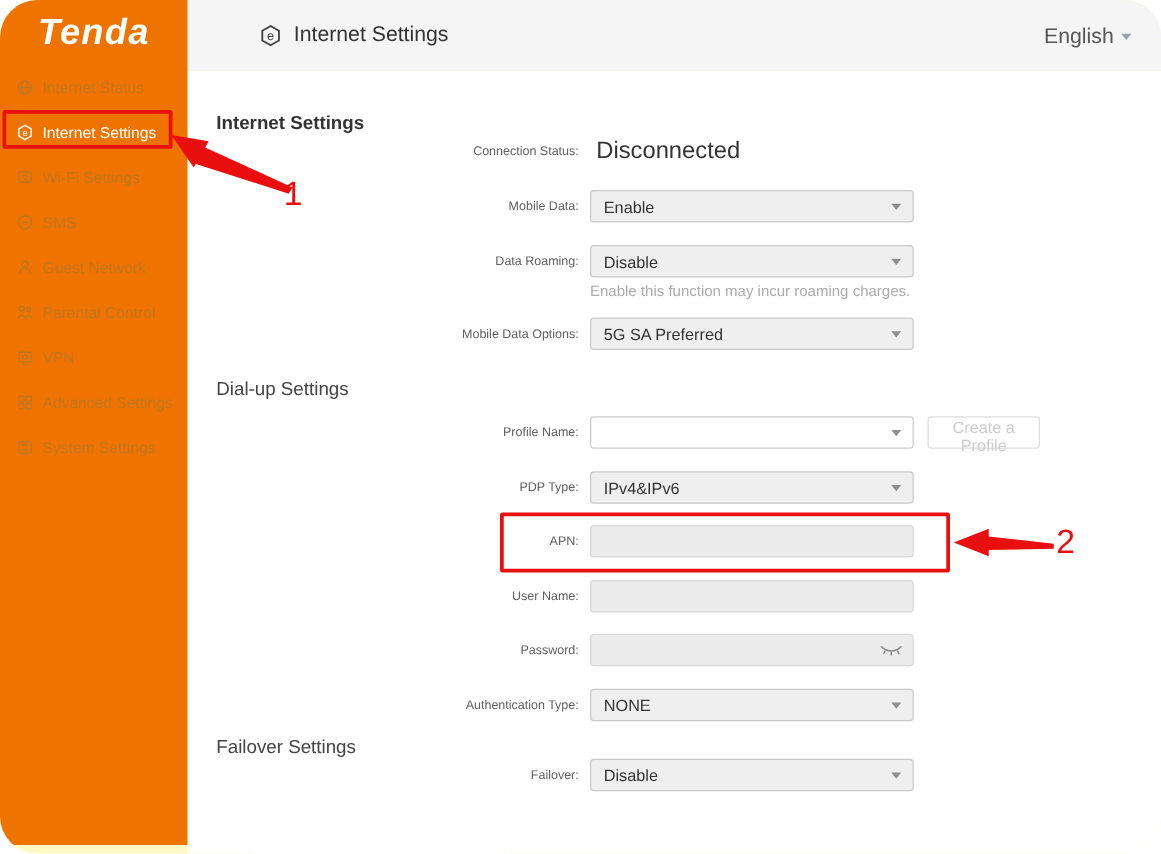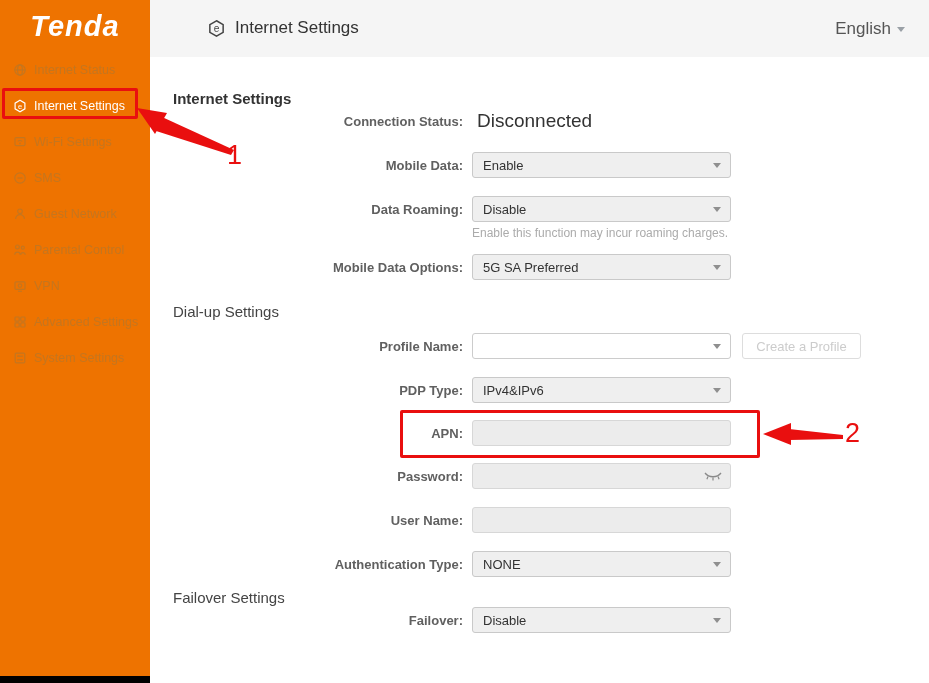--- a/index.html
+++ b/index.html
@@ -1,18 +1,18 @@
 <!DOCTYPE html>
 <html><head>
 <meta charset="utf-8">
 <style>
   * { margin:0; padding:0; box-sizing:border-box; }
   html,body { background:#fff; }
   body { font-family:"Liberation Sans", sans-serif; }
-  .page { position:relative; width:929px; height:683px; background:#000000; overflow:hidden; }
+  .page { position:relative; width:929px; height:683px; background:#fef9c3; overflow:hidden;border-radius:30px; }
 
   
   .sidebar { position:absolute; left:0; top:0; width:150px; height:676px; background:#ee7300; z-index:1; }
   .logo { height:52px; display:flex; align-items:center; justify-content:center;
           color:#fff; font-size:29px; font-weight:bold; font-style:italic; letter-spacing:1px; }
   .menu { list-style:none; }
   .menu li { height:36px; display:flex; align-items:center; gap:7px; padding-left:13px;
              font-size:12.5px; color:#c4761f; cursor:pointer; }
   .menu li.active { color:#ffffff; }
   .menu .ic { width:14px; height:14px; flex:0 0 14px; display:inline-flex; }
@@ -28,21 +28,21 @@
   .caret-sm { width:0; height:0; border-left:4px solid transparent; border-right:4px solid transparent;
               border-top:5px solid #9aa0a6; }
 
   
   .content { position:absolute; left:150px; top:57px; width:779px; height:626px; background:#fff; overflow:hidden; }
   h2.sec1 { margin:33px 0 0 23px; font-size:15px; font-weight:bold; color:#333; line-height:18px; }
   h3.sec  { margin-left:23px; font-size:15px; font-weight:normal; color:#444; line-height:18px; }
   .mt23 { margin-top:23px; } .mt24 { margin-top:12px; }
 
   .row { display:flex; align-items:center; height:26px; }
-  .row .lbl { width:313px; text-align:right; font-size:13px; color:#606060; margin-right:9px;font-weight:bold; }
+  .row .lbl { width:313px; text-align:right; font-size:10px; color:#606060; margin-right:9px; }
   .mt12{margin-top:12px}.mt13{}.mt14{margin-top:14px}
   .mt17{margin-top:17px}.mt18{margin-top:18px}
 
   .val { font-size:19px; color:#333; padding-left:5px; }
 
   .sel { position:relative; width:259px; height:26px; background:#efefef; border:1px solid #c9c9c9;
          border-radius:3px; display:flex; align-items:center; padding:0 28px 0 10px; cursor:pointer; }
   .sel.white { background:#fff; border-color:#cccccc; }
   .sel .txt { font-size:13px; color:#333; }
   .sel .caret { position:absolute; right:9px; top:10px; width:0; height:0;
@@ -50,21 +50,21 @@
                 border-top:5px solid #8f8f8f; }
 
   .inp { width:259px; height:26px; background:#ececec; border:1px solid #d7d7d7; border-radius:3px;
          font-size:13px; color:#333; padding:0 10px; font-family:"Liberation Sans", sans-serif; }
   .pwd-wrap { position:relative; width:259px; height:26px; }
   .pwd-wrap input { width:259px; }
   .eye { position:absolute; right:8px; top:7px; width:20px; height:12px; pointer-events:auto; cursor:pointer; }
 
   .hint { margin:4px 0 0 322px; font-size:12px; color:#ababab; line-height:14px; }
 
-  .btn-ghost { margin-left:11px; width:119px; height:26px; background:#fff; border:1px solid #ddd;
+  .btn-ghost { margin-left:11px; width:90px; height:26px; background:#fff; border:1px solid #ddd;
                border-radius:3px; font-size:13px; color:#ccc; font-family:"Liberation Sans", sans-serif; }
 
   
   .ann-rect { position:absolute; border:3px solid #e90f0f; border-radius:2px; z-index:5; pointer-events:none; }
   #ann-rect-1 { left:2px; top:88px; width:136px; height:31px; }
   #ann-rect-2 { left:400px; top:410px; width:360px; height:48px; }
   .ann-num { position:absolute; color:#e90f0f; font-size:27px; line-height:27px; z-index:6; pointer-events:none; }
   #ann-num-1 { left:227px; top:142px; }
   #ann-num-2 { left:845px; top:420px; }
   #ann-arrows { position:absolute; left:0; top:0; width:929px; height:683px; z-index:5; pointer-events:none; }
@@ -235,39 +235,39 @@
         <span class="txt">IPv4&amp;IPv6</span>
         <span class="caret"></span>
       </div>
     </div>
 
     <div class="row mt17">
       <span class="lbl">APN:</span>
       <input class="inp" type="text" value="" style="">
     </div>
 
+    <div class="row mt18">
+      <span class="lbl">User Name:</span>
+      <input class="inp" type="text" value="" style="">
+    </div>
+
     <div class="row mt17">
       <span class="lbl">Password:</span>
       <div class="pwd-wrap">
         <input class="inp" type="password" value="" style="">
         <svg class="eye" viewBox="0 0 20 12">
           <path d="M2 3 C6 8 14 8 18 3" fill="none" stroke="#8a8a8a" stroke-width="1.3"></path>
           <line x1="5" y1="6.6" x2="3.9" y2="9.2" stroke="#8a8a8a" stroke-width="1.2"></line>
           <line x1="10" y1="7.6" x2="10" y2="10.4" stroke="#8a8a8a" stroke-width="1.2"></line>
           <line x1="15" y1="6.6" x2="16.1" y2="9.2" stroke="#8a8a8a" stroke-width="1.2"></line>
         </svg>
       </div>
     </div>
 
     <div class="row mt18">
-      <span class="lbl">User Name:</span>
-      <input class="inp" type="text" value="" style="">
-    </div>
-
-    <div class="row mt18">
       <span class="lbl">Authentication Type:</span>
       <div class="sel">
         <span class="txt">NONE</span>
         <span class="caret"></span>
       </div>
     </div>
 
     <h3 class="sec mt24">Failover Settings</h3>
 
     <div class="row mt13">

